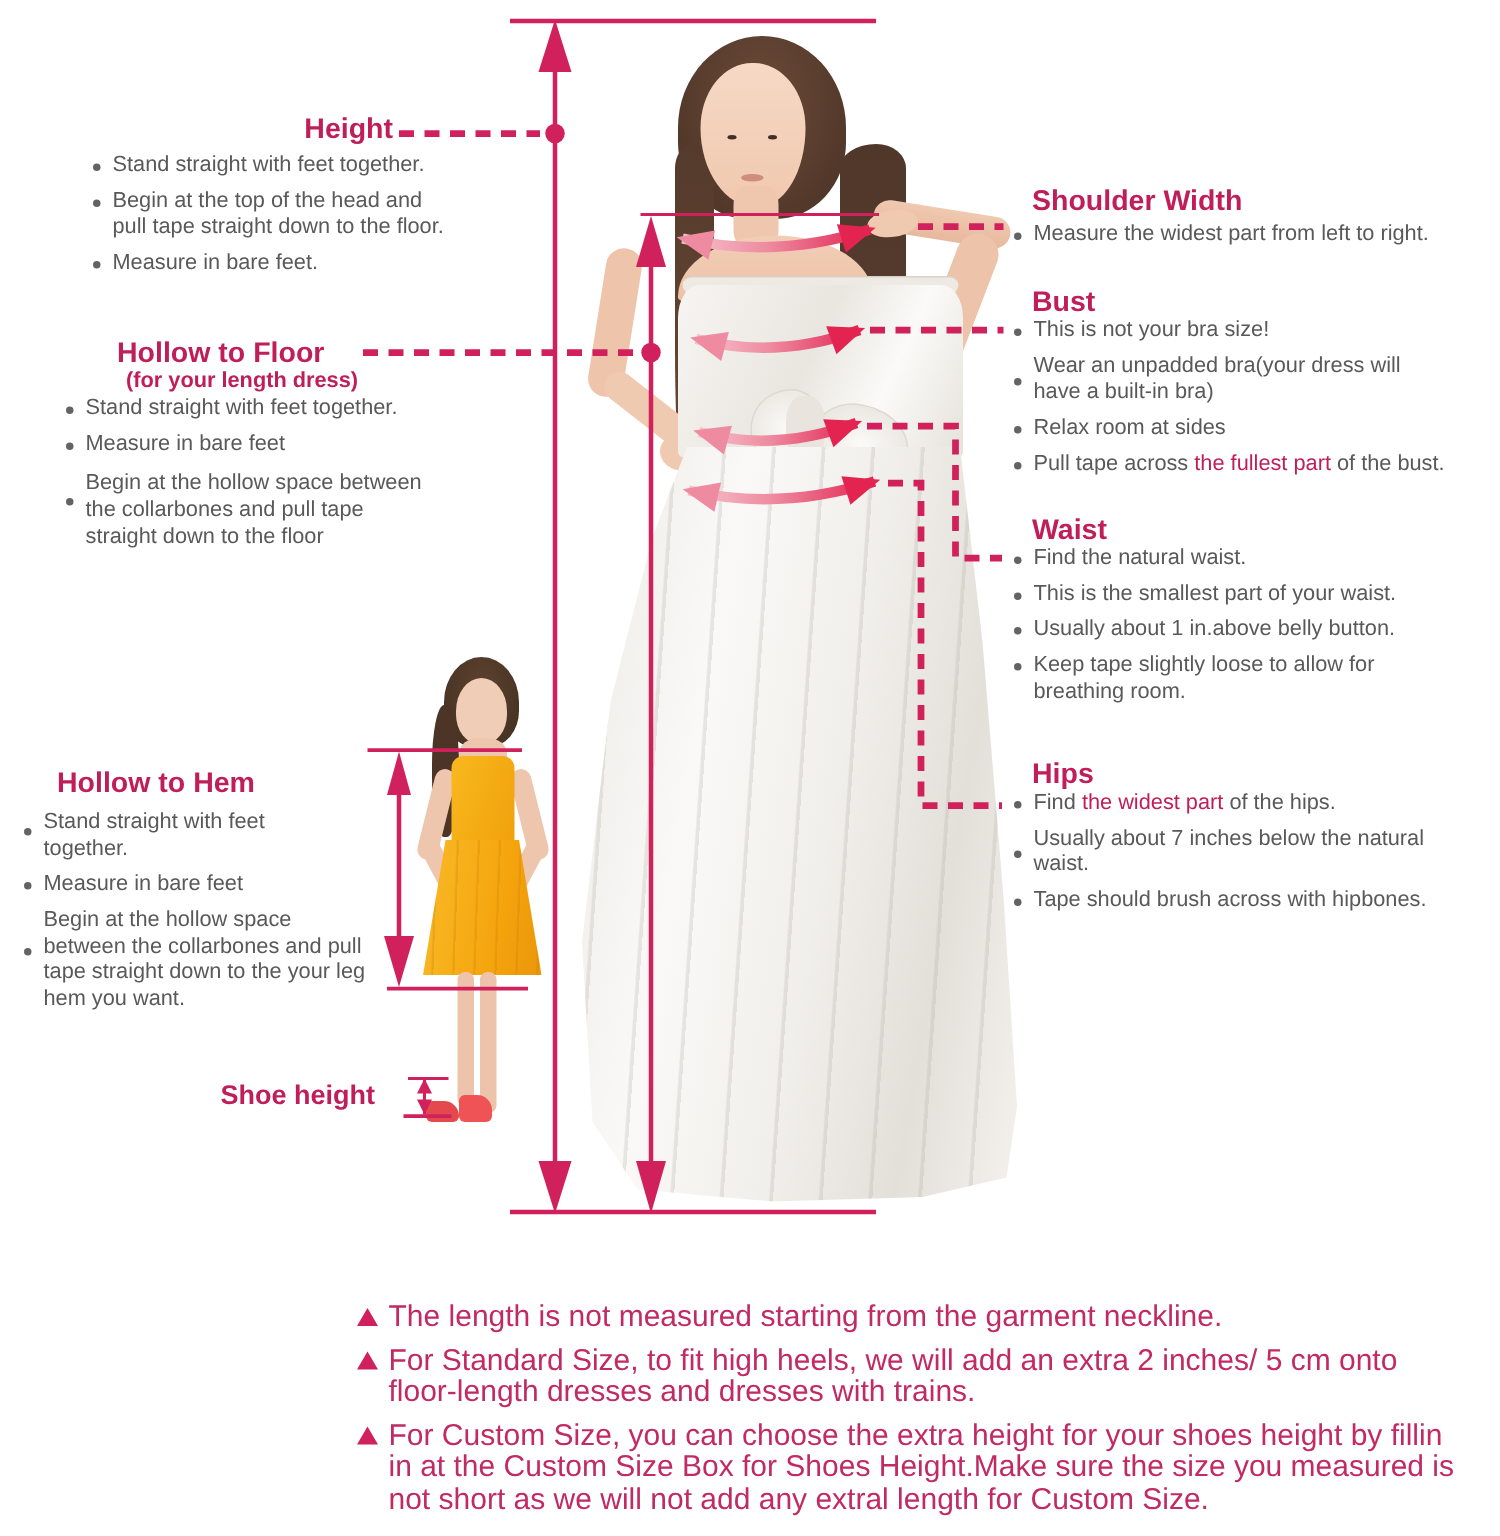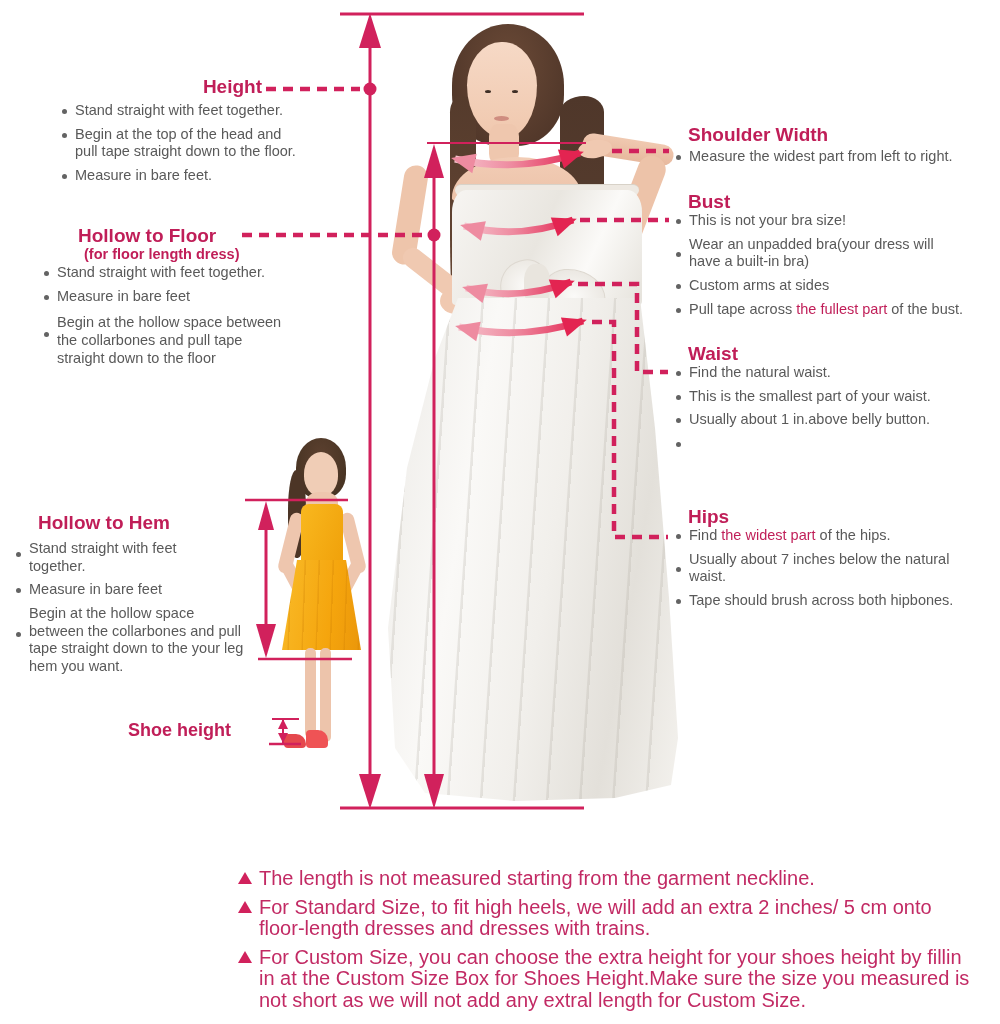--- a/index.html
+++ b/index.html
@@ -88,70 +88,71 @@
 
   <div class="txt abs ttl" style="left:80px;top:76px;width:182px;text-align:right;">Height</div>
   <div class="txt abs blist" style="left:60px;top:102px;width:292px;">
     <div class="li"><span class="dot"></span><span>Stand straight with feet together.</span></div>
     <div class="li"><span class="dot"></span><span>Begin at the top of the head and
 pull tape straight down to the floor.</span></div>
     <div class="li"><span class="dot"></span><span>Measure in bare feet.</span></div>
   </div>
 
   <div class="txt abs ttl" style="left:78px;top:225px;">Hollow to Floor</div>
-  <div class="txt abs sub" style="left:84px;top:246px;">(for floor length dress)</div>
+  <div class="txt abs sub" style="left:84px;top:246px;">(for your length dress)</div>
   <div class="txt abs blist" style="left:42px;top:264px;width:292px;">
     <div class="li"><span class="dot"></span><span>Stand straight with feet together.</span></div>
     <div class="li"><span class="dot"></span><span>Measure in bare feet</span></div>
     <div class="li" style="margin-top:9px;"><span class="dot" style="top:18px;"></span><span>Begin at the hollow space between
 the collarbones and pull tape
 straight down to the floor</span></div>
   </div>
 
   <div class="txt abs ttl" style="left:38px;top:512px;">Hollow to Hem</div>
   <div class="txt abs blist" style="left:14px;top:540px;width:252px;">
     <div class="li"><span class="dot" style="top:12px;"></span><span>Stand straight with feet
 together.</span></div>
     <div class="li"><span class="dot"></span><span>Measure in bare feet</span></div>
     <div class="li" style="margin-top:5px;"><span class="dot" style="top:27px;"></span><span>Begin at the hollow space
 between the collarbones and pull
 tape straight down to the your leg
 hem  you want.</span></div>
   </div>
 
-  <div class="txt abs ttl" style="left:128px;top:720px;font-size:18px;">Shoe height</div>
+  <div class="txt abs ttl" style="left:147px;top:720px;font-size:18px;">Shoe height</div>
 
   <div class="txt abs ttl" style="left:688px;top:124px;">Shoulder Width</div>
   <div class="txt abs blist" style="left:674px;top:148px;width:322px;">
     <div class="li"><span class="dot"></span><span>Measure the widest part from left to right.</span></div>
   </div>
 
   <div class="txt abs ttl" style="left:688px;top:191px;">Bust</div>
   <div class="txt abs blist" style="left:674px;top:212px;width:340px;">
     <div class="li"><span class="dot"></span><span>This is not your bra size!</span></div>
     <div class="li" style="margin-top:4px;"><span class="dot" style="top:16px;"></span><span>Wear an unpadded bra(your dress will
 have a built-in bra)</span></div>
-    <div class="li"><span class="dot"></span><span>Custom arms at sides</span></div>
+    <div class="li"><span class="dot"></span><span>Relax room at sides</span></div>
     <div class="li"><span class="dot"></span><span><span>Pull tape across </span><span class="hl">the fullest part</span><span> of the bust.</span></span></div>
   </div>
 
   <div class="txt abs ttl" style="left:688px;top:343px;">Waist</div>
   <div class="txt abs blist" style="left:674px;top:364px;width:330px;">
     <div class="li"><span class="dot"></span><span>Find the natural waist.</span></div>
     <div class="li"><span class="dot"></span><span>This is the smallest part of your waist.</span></div>
     <div class="li"><span class="dot"></span><span>Usually about 1 in.above belly button.</span></div>
-    <div class="li"><span class="dot"></span></div>
+    <div class="li"><span class="dot"></span><span>Keep tape slightly loose to allow for
+breathing room.</span></div>
   </div>
 
   <div class="txt abs ttl" style="left:688px;top:506px;">Hips</div>
   <div class="txt abs blist" style="left:674px;top:527px;width:330px;">
     <div class="li"><span class="dot"></span><span><span>Find </span><span class="hl">the widest part</span><span> of the hips.</span></span></div>
     <div class="li" style="margin-top:4px;"><span class="dot" style="top:16px;"></span><span>Usually about 7 inches below the natural
 waist.</span></div>
-    <div class="li"><span class="dot"></span><span>Tape should brush across both hipbones.</span></div>
+    <div class="li"><span class="dot"></span><span>Tape should brush across with hipbones.</span></div>
   </div>
 
   <div class="txt abs notes" style="left:238px;top:868px;width:760px;">
     <div class="note"><span class="tri"></span><span>The length is not measured starting from the garment neckline.</span></div>
     <div class="note"><span class="tri"></span><span>For Standard Size, to fit high heels, we will add an extra 2 inches/ 5  cm onto
 floor-length dresses and dresses with trains.</span></div>
     <div class="note"><span class="tri"></span><span>For Custom Size, you can choose the extra height for your shoes height by fillin
 in at the Custom Size Box for Shoes Height.Make sure the size you measured is
 not short as we will not add any extral length for Custom Size.</span></div>
   </div>

